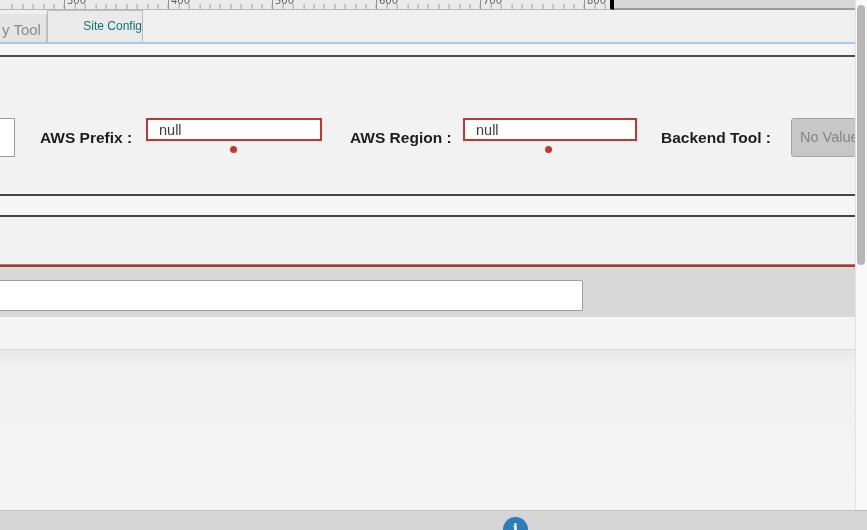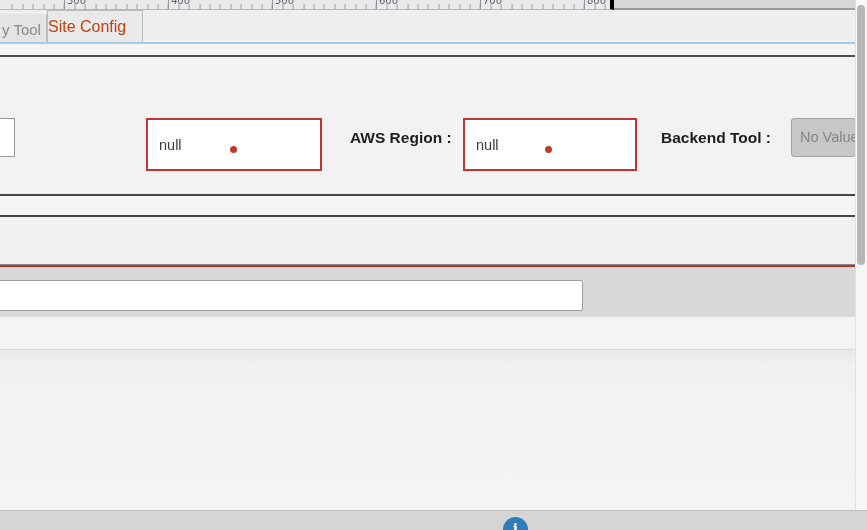--- a/index.html
+++ b/index.html
@@ -22,22 +22,22 @@
 
   .topstrip{left:614px;top:0;width:241px;height:10px;background:#d7d7d7;
     border-bottom:2px solid #9b9b9b;box-sizing:border-box;}
 
   
   .tabbar{left:0;top:10px;width:855px;height:32px;background:#efefef;}
   .tab-first{position:absolute;left:0;top:4px;width:47px;height:32px;background:#e4e4e4;
     border-right:1px solid #c0c0c0;box-sizing:border-box;color:#8b8b8b;
     font-size:15px;line-height:32px;padding-left:2px;white-space:nowrap;overflow:hidden;}
   .tab-active{position:absolute;left:47px;top:0;width:96px;height:32px;background:#eaeaea;
-    border:1px solid #bdbdbd;border-bottom:none;box-sizing:border-box;color:#c2410c;
-    font-size:16px;line-height:31px;text-align:left;}
+    border:1px solid #bdbdbd;border-bottom:none;box-sizing:border-box;color:#0f766e;
+    font-size:12px;line-height:31px;text-align:right;}
   .blueline{left:0;top:42px;width:855px;height:2px;background:#a6cbe4;}
 
   
   .gap1{left:0;top:44px;width:855px;height:11px;background:#f4f4f4;}
   .dark1{left:0;top:55px;width:855px;height:2px;background:#4c4c4c;}
   .sec1{left:0;top:57px;width:855px;height:137px;background:#f2f2f2;}
   .dark2{left:0;top:194px;width:855px;height:2px;background:#454545;}
   .sec2{left:0;top:196px;width:855px;height:19px;background:#f5f5f5;}
   .dark3{left:0;top:215px;width:855px;height:2px;background:#454545;}
   .sec3{left:0;top:217px;width:855px;height:47px;background:#f1f1f1;}
@@ -47,21 +47,21 @@
   .lightband{left:0;top:317px;width:855px;height:33px;background:#f4f4f4;
     border-bottom:1px solid #dadada;box-sizing:border-box;}
   .panel{left:0;top:350px;width:855px;height:160px;
     background:linear-gradient(to bottom,#e8e8e8 0px,#f1f1f1 16px,#f4f4f4 100%);}
 
   
   .cut-input{left:-30px;top:118px;width:45px;height:39px;background:#ffffff;
     border:1px solid #9a9a9a;box-sizing:border-box;}
   .flabel{top:118px;height:39px;line-height:39px;font-weight:bold;
     font-size:15.5px;color:#1d1d1d;white-space:nowrap;}
-  .err-input{top:118px;height:53px;border:2px solid #c2362f;background:#fff;
+  .err-input{top:118px;height:23px;border:2px solid #c2362f;background:#fff;
     box-sizing:border-box;font-family:"Liberation Sans",sans-serif;
     font-size:14.5px;color:#3c3c3c;padding:0 5px 0 11px;outline:none;}
   .err-dot{top:146px;width:7px;height:7px;border-radius:50%;background:#c0392b;}
   .backend-box{left:791px;top:118px;width:65px;height:39px;background:#c7c7c7;
     border:1px solid #a2a2a2;border-radius:3px;box-sizing:border-box;color:#858585;
     font-size:14.5px;line-height:37px;padding-left:8px;white-space:nowrap;overflow:hidden;}
 
   
   .wide-input{left:-8px;top:280px;width:591px;height:31px;background:#fff;
     border:1px solid #9e9e9e;border-radius:2px;box-sizing:border-box;
@@ -121,20 +121,21 @@
   <div class="abs dark3"></div>
   <div class="abs sec3"></div>
   <div class="abs grayline"></div>
   <div class="abs redline"></div>
   <div class="abs grayband"></div>
   <div class="abs lightband"></div>
   <div class="abs panel"></div>
 
   <div class="abs cut-input"></div>
 
+  <span class="abs flabel" style="left:40px">AWS Prefix :</span>
   <input class="abs err-input" style="left: 146px; width: 176px;" type="text" value="null">
   <div class="abs err-dot" style="left:230px"></div>
 
   <span class="abs flabel" style="left:350px">AWS Region :</span>
   <input class="abs err-input" style="left: 463px; width: 174px;" type="text" value="null">
   <div class="abs err-dot" style="left:545px"></div>
 
   <span class="abs flabel" style="left:661px">Backend Tool :</span>
   <div class="abs backend-box">
     <span>No Value</span>

